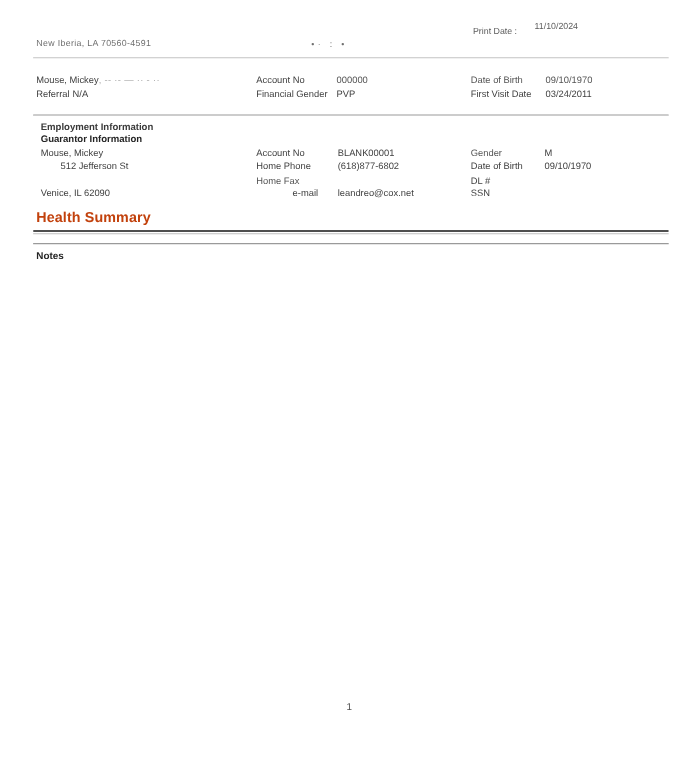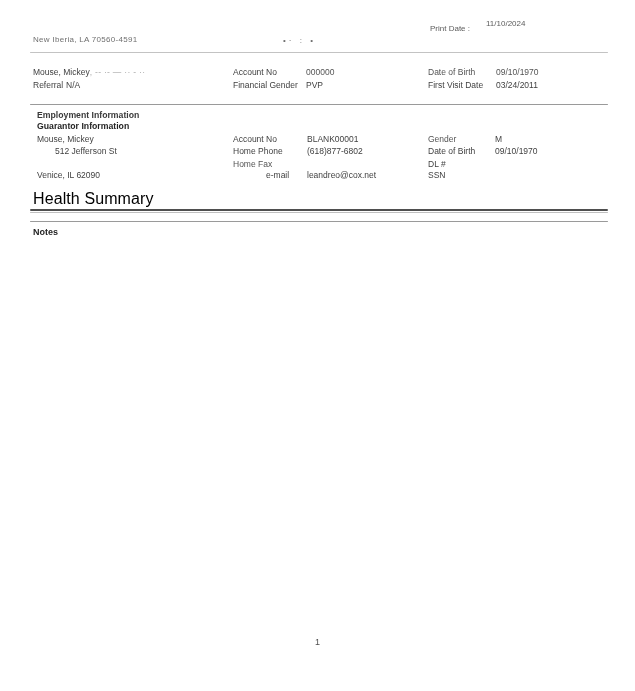--- a/index.html
+++ b/index.html
@@ -17,21 +17,21 @@
   .t   { font-size: 8.5px; line-height: 11px; color: #3f3f3f; }
   .t-sm{ font-size: 8px;  line-height: 11px; color: #4a4a4a; }
   .b   { font-weight: normal; color: #2a2a2a; }
   .faded   { color: #8a8a8a; opacity: .75; }
   .scanblur{ filter: blur(0.45px); opacity: .8; letter-spacing: .3px; }
   .scanblur-lt{ filter: blur(0.35px); opacity: .9; }
   .rule { position: absolute; left: 30px; width: 578px; height: 1px; background: #9a9a9a; }
   .rule-faint { background: #c3c3c3; }
   .rule-dark  { background: #4f4f4f; height: 1.5px; }
   .rule-echo  { background: #c0c0c0; }
-  .h1 { font-size: 16px; font-weight: normal; color: #000000; letter-spacing: .1px; }
+  .h1 { font-size: 13px; font-weight: bold; color: #c2410c; letter-spacing: .1px; }
   .h2 { font-size: 8.7px; font-weight: bold; color: #242424; text-align: center; }
   .pagenum { position: absolute; left: 0; width: 100%; text-align: center; font-size: 9px; color: #4f4f4f; }
 </style>
 </head>
 <body>
 
 <div class="page">
 
   <div class="abs t-sm scanblur" style="left:33px; top:34px;">New Iberia, LA 70560-4591</div>
   <div class="abs t-sm scanblur" style="left:283px; top:35px; letter-spacing:3px;">•·   :   •</div>

